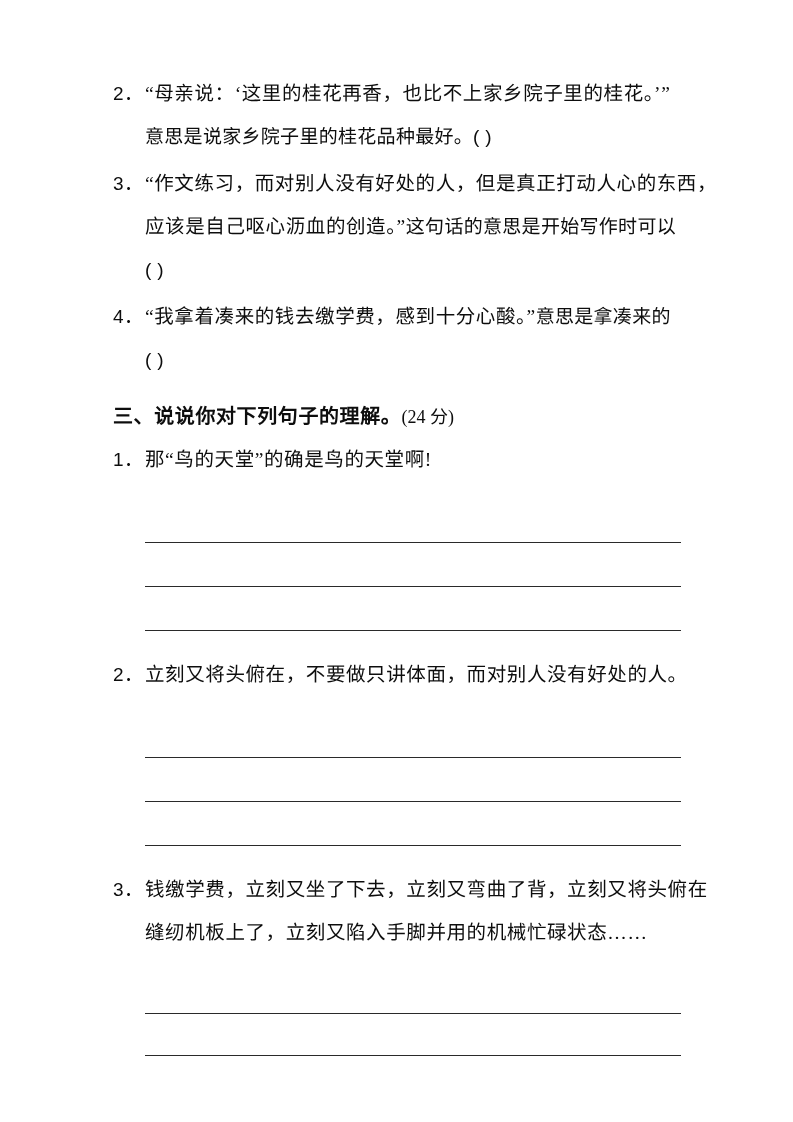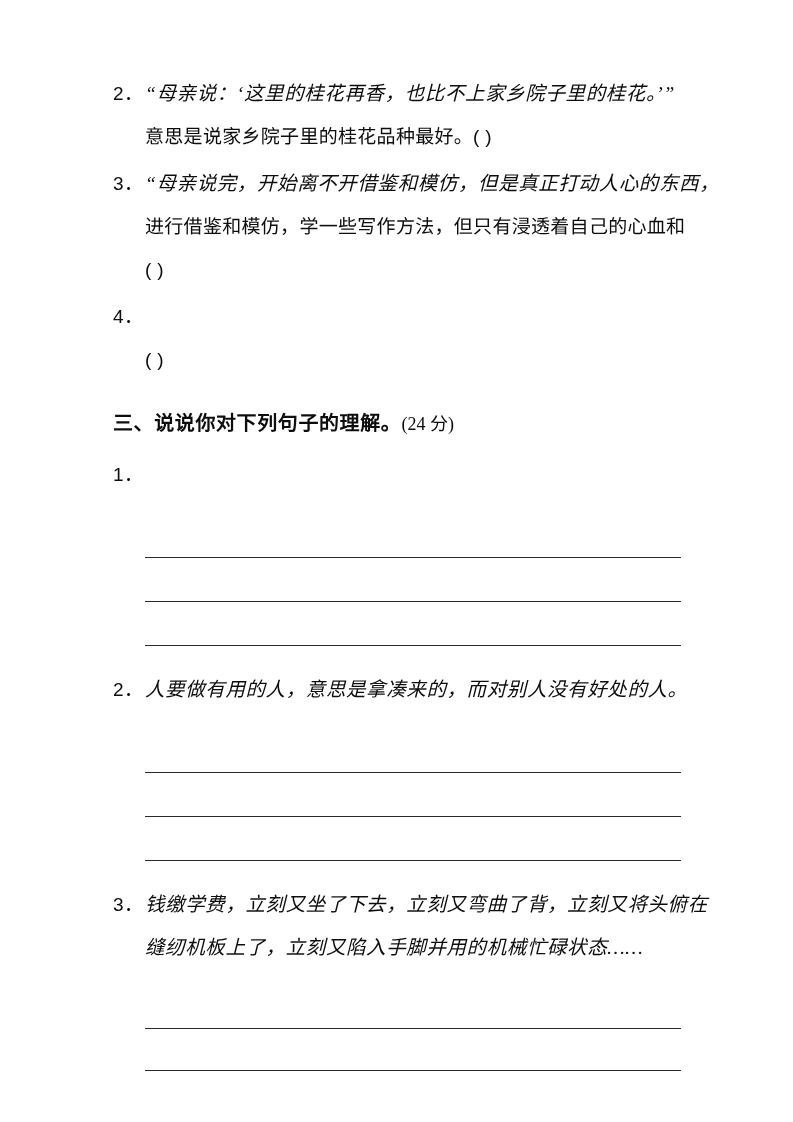--- a/index.html
+++ b/index.html
@@ -54,21 +54,20 @@
   }
 
   .q-indent {
     flex: 0 0 auto;
     width: 32px;
   }
 
   
   .kai {
     font-family: "Liberation Serif", "DejaVu Serif", serif;
-    font-style: italic;
     font-size: 19.5px;
     letter-spacing: 0.6px;
   }
 
   
   .hei {
     font-family: "Liberation Sans", "DejaVu Sans", sans-serif;
     font-size: 19px;
     letter-spacing: 0.3px;
   }
@@ -77,21 +76,21 @@
     font-family: "Liberation Sans", "DejaVu Sans", sans-serif;
     font-size: 19px;
     letter-spacing: 0.3px;
   }
 
   
   .section-heading {
     font-family: "Liberation Sans", "DejaVu Sans", sans-serif;
     font-size: 20px;
     font-weight: 700;
-    line-height: 57px;
+    line-height: 42px;
     letter-spacing: 0.6px;
     white-space: nowrap;
   }
   .section-heading .score {
     font-family: "Liberation Serif", "DejaVu Serif", serif;
     font-weight: 400;
     font-size: 18px;
     letter-spacing: 0;
   }
 
@@ -126,66 +125,70 @@
       <div class="q-line">
         <span class="q-indent"></span>
         <span class="hei">意思是说家乡院子里的桂花品种最好。</span>
         <span class="paren">(        )</span>
       </div>
     </div>
 
     <div class="q-block">
       <div class="q-line">
         <span class="q-num">3．</span>
-        <span class="kai">“母亲说完，开始离不开借鉴和模仿，但是真正打动人心的东西，</span>
-      </div>
-      <div class="q-line">
-        <span class="q-indent"></span>
-        <span class="hei">进行借鉴和模仿，学一些写作方法，但只有浸透着自己的心血和</span>
+        <span class="kai">“作文练习，而对别人没有好处的人，但是真正打动人心的东西，</span>
+      </div>
+      <div class="q-line">
+        <span class="q-indent"></span>
+        <span class="kai">应该是自己呕心沥血的创造。”</span>
+        <span class="hei">这句话的意思是开始写作时可以</span>
       </div>
       <div class="q-line">
         <span class="q-indent"></span>
         <span class="paren">(        )</span>
       </div>
     </div>
 
     <div class="q-block">
       <div class="q-line">
         <span class="q-num">4．</span>
+        <span class="kai">“我拿着凑来的钱去缴学费，感到十分心酸。”</span>
+        <span class="hei">意思是拿凑来的</span>
       </div>
       <div class="q-line">
         <span class="q-indent"></span>
         <span class="paren">(        )</span>
       </div>
     </div>
 
     <div class="spacer-sm"></div>
 
     <div class="section-heading">
       <span>三、说说你对下列句子的理解。</span><span class="score">(24 分)</span>
     </div>
 
     <div class="q-block">
       <div class="q-line">
         <span class="q-num">1．</span>
+        <span class="kai">那“鸟的天堂”的确是鸟的天堂啊!</span>
       </div>
       <div class="spacer-md"></div>
       <div class="answer-lines">
         <div class="answer-line"></div>
         <div class="answer-line"></div>
         <div class="answer-line"></div>
       </div>
     </div>
 
     <div class="spacer-md"></div>
 
     <div class="q-block">
       <div class="q-line">
         <span class="q-num">2．</span>
-        <span class="kai">人要做有用的人，意思是拿凑来的，而对别人没有好处的人。</span>
+        <span class="kai">立刻又将头俯在，不要做只讲体面，而对别人没有好处的人。</span>
       </div>
       <div class="spacer-md"></div>
       <div class="answer-lines">
         <div class="answer-line"></div>
         <div class="answer-line"></div>
         <div class="answer-line"></div>
       </div>
     </div>
 
     <div class="spacer-md"></div>

